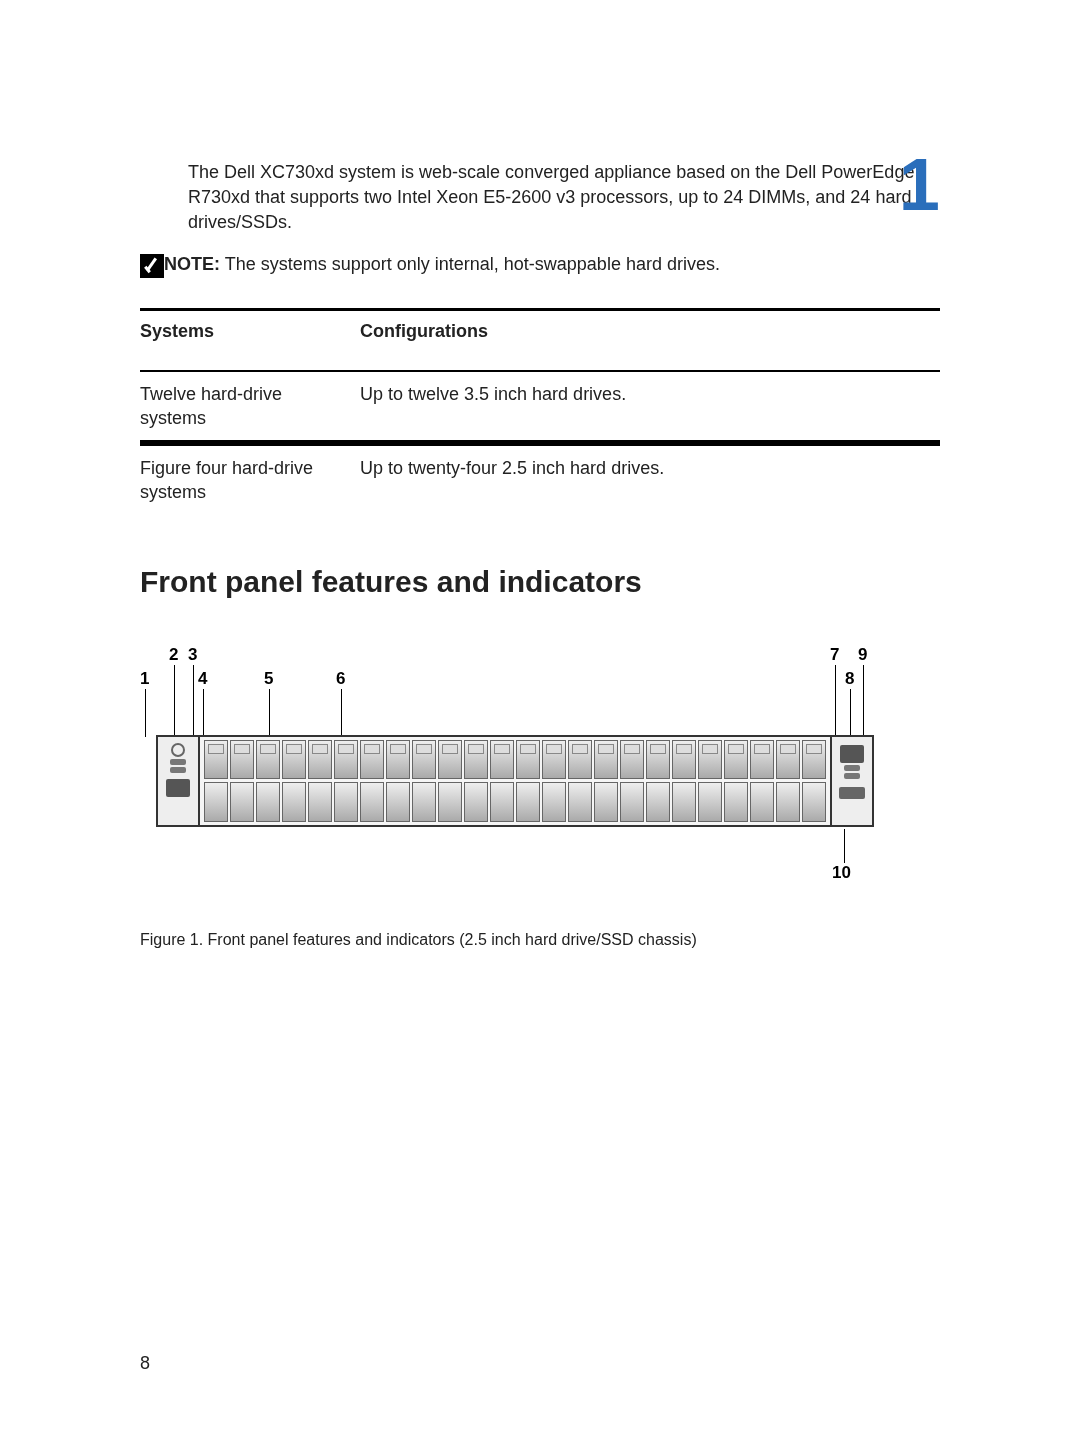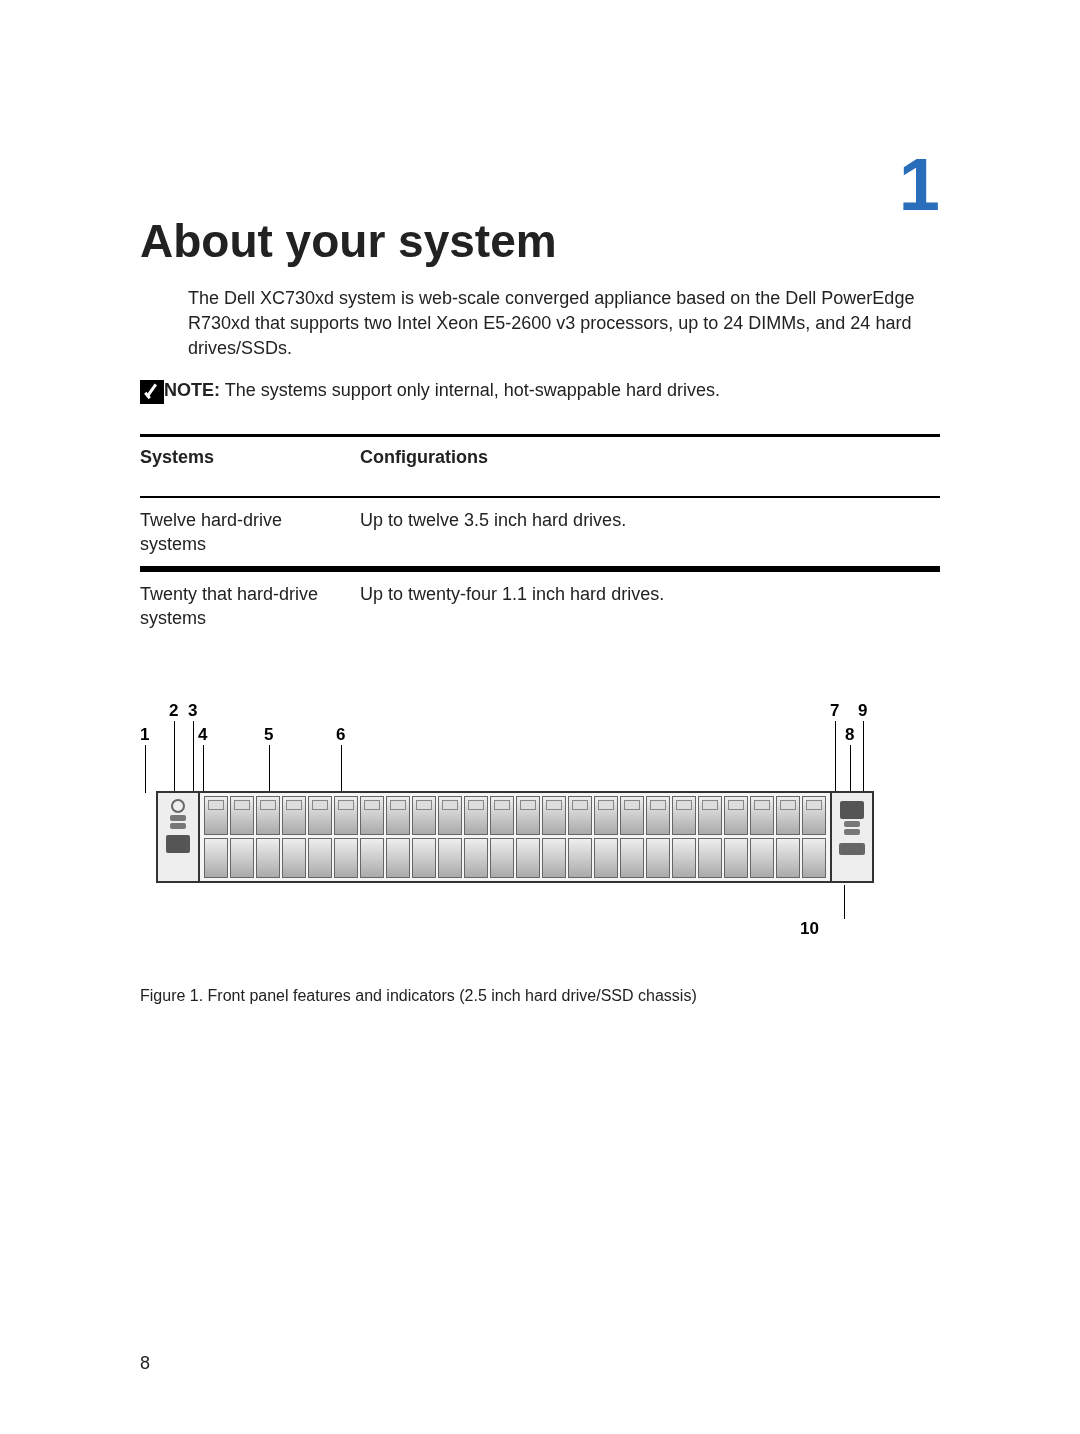--- a/index.html
+++ b/index.html
@@ -180,21 +180,20 @@
     left: 140px;
     font-size: 18px;
   }
 </style>
 </head>
 <body>
 
 <div class="page">
   <div class="chapter-num">1</div>
 
-  <h1>About your system</h1>
 
   <p class="intro">The Dell XC730xd system is web-scale converged appliance based on the Dell PowerEdge R730xd that supports two Intel Xeon E5-2600 v3 processors, up to 24 DIMMs, and 24 hard drives/SSDs.</p>
 
   <div class="note-row">
     <span class="note-icon"></span>
     <span class="note-text">
       <span class="note-label">NOTE:</span>
       <span>The systems support only internal, hot-swappable hard drives.</span>
     </span>
   </div>
@@ -206,40 +205,41 @@
         <th>Systems</th>
         <th>Configurations</th>
       </tr>
     </thead>
     <tbody>
       <tr>
         <td class="col1">Twelve hard-drive systems</td>
         <td>Up to twelve 3.5 inch hard drives.</td>
       </tr>
       <tr>
-        <td class="col1">Twenty that hard-drive systems</td>
-        <td>Up to twenty-four 1.1 inch hard drives.</td>
+        <td class="col1">Figure four hard-drive systems</td>
+        <td>Up to twenty-four 2.5 inch hard drives.</td>
       </tr>
     </tbody>
   </table>
 
+  <h2>Front panel features and indicators</h2>
 
   <div class="figure-wrap">
     <div class="figure">
 
       <span class="callout" style="left:0px; top:34px;">1</span>
       <span class="callout" style="left:29px; top:10px;">2</span>
       <span class="callout" style="left:48px; top:10px;">3</span>
       <span class="callout" style="left:58px; top:34px;">4</span>
       <span class="callout" style="left:124px; top:34px;">5</span>
       <span class="callout" style="left:196px; top:34px;">6</span>
       <span class="callout" style="left:690px; top:10px;">7</span>
       <span class="callout" style="left:705px; top:34px;">8</span>
       <span class="callout" style="left:718px; top:10px;">9</span>
-      <span class="callout" style="left:660px; top:228px;">10</span>
+      <span class="callout" style="left:692px; top:228px;">10</span>
 
       <span class="vline" style="left:5px; top:54px; width:1px; height:48px;"></span>
       <span class="vline" style="left:34px; top:30px; width:1px; height:72px;"></span>
       <span class="vline" style="left:53px; top:30px; width:1px; height:72px;"></span>
       <span class="vline" style="left:63px; top:54px; width:1px; height:48px;"></span>
       <span class="vline" style="left:129px; top:54px; width:1px; height:48px;"></span>
       <span class="vline" style="left:201px; top:54px; width:1px; height:48px;"></span>
       <span class="vline" style="left:695px; top:30px; width:1px; height:72px;"></span>
       <span class="vline" style="left:710px; top:54px; width:1px; height:48px;"></span>
       <span class="vline" style="left:723px; top:30px; width:1px; height:72px;"></span>

